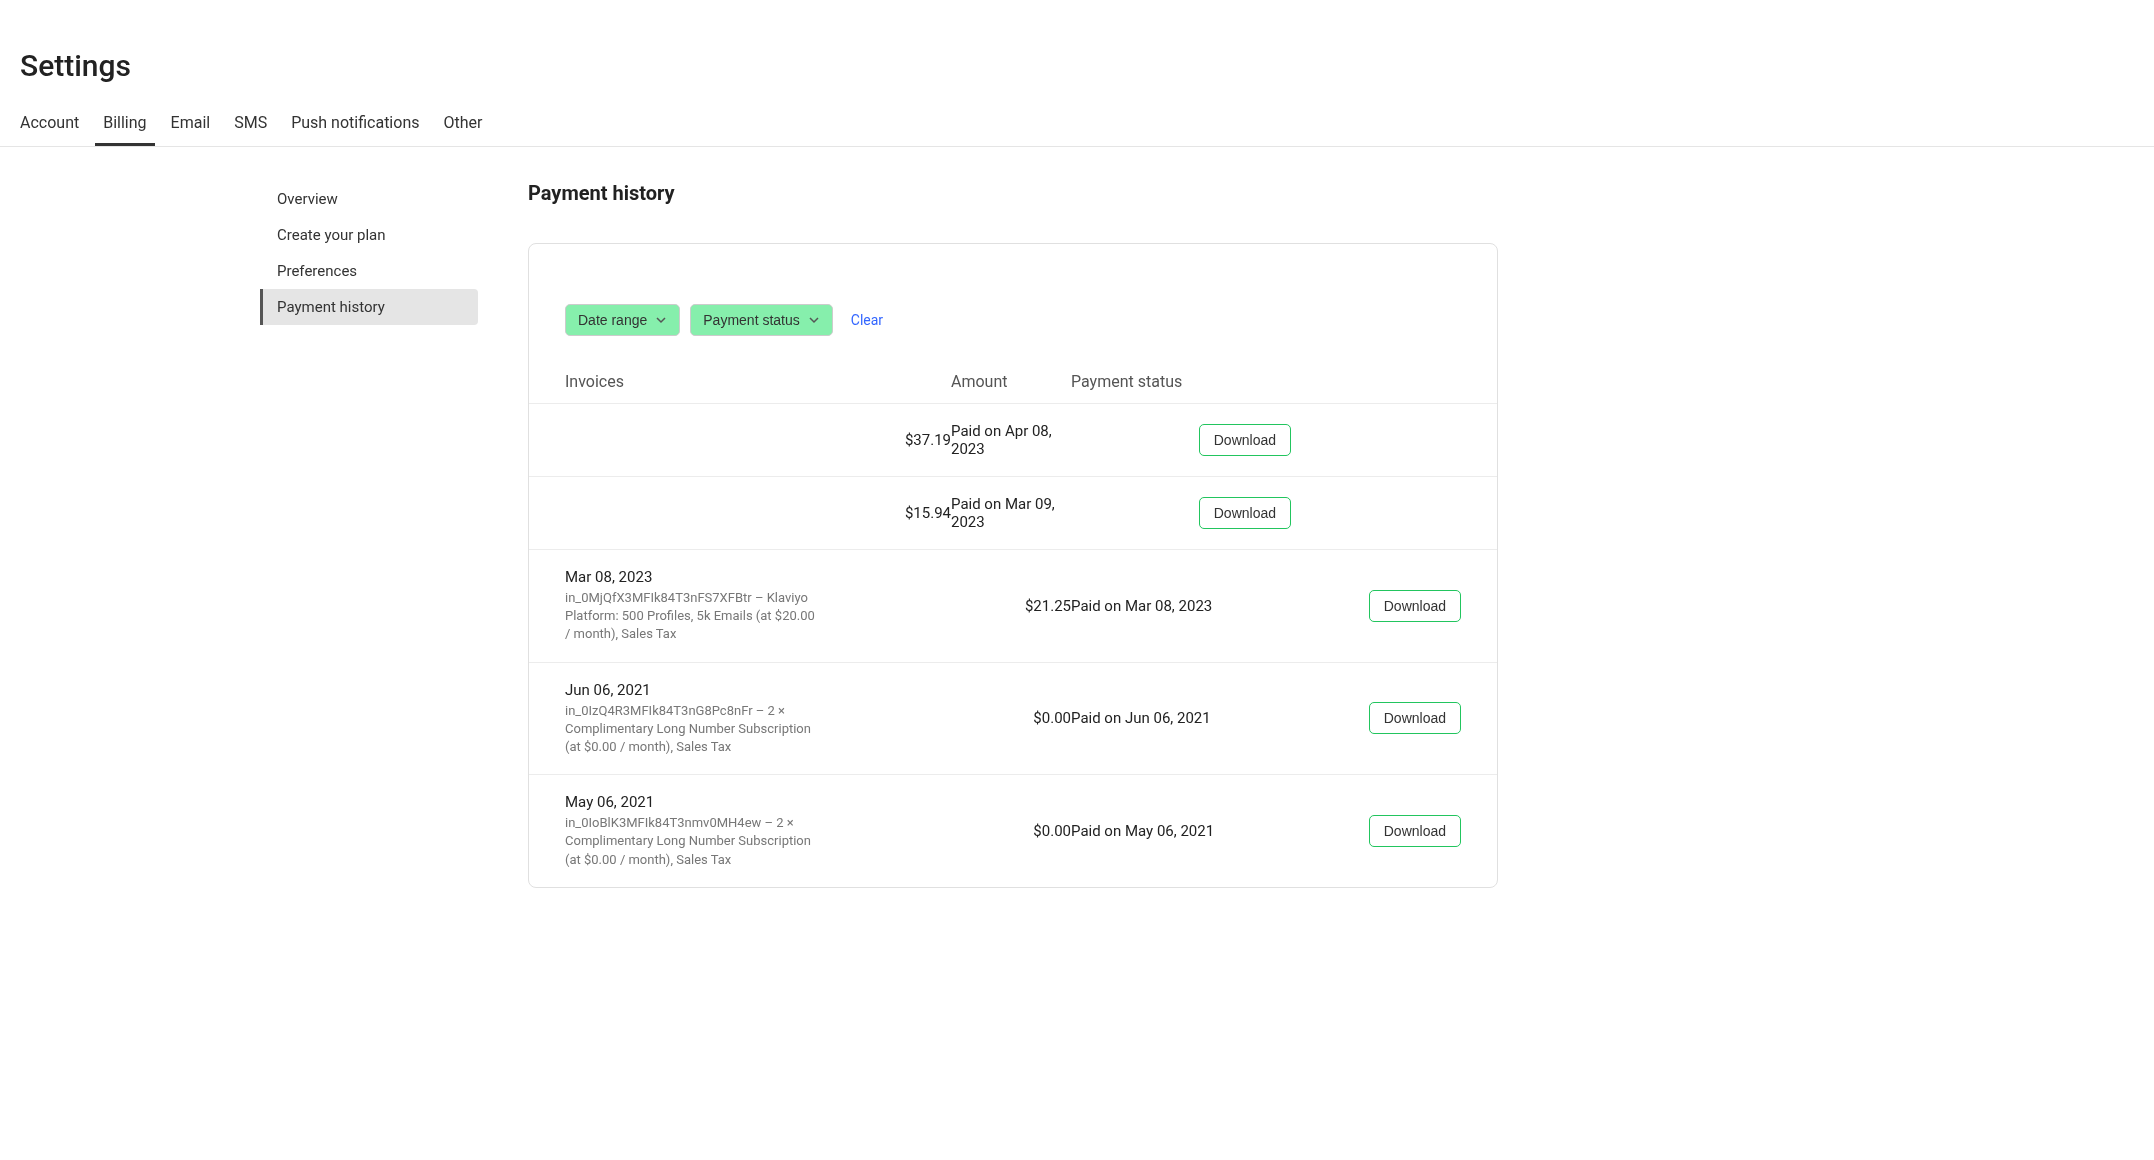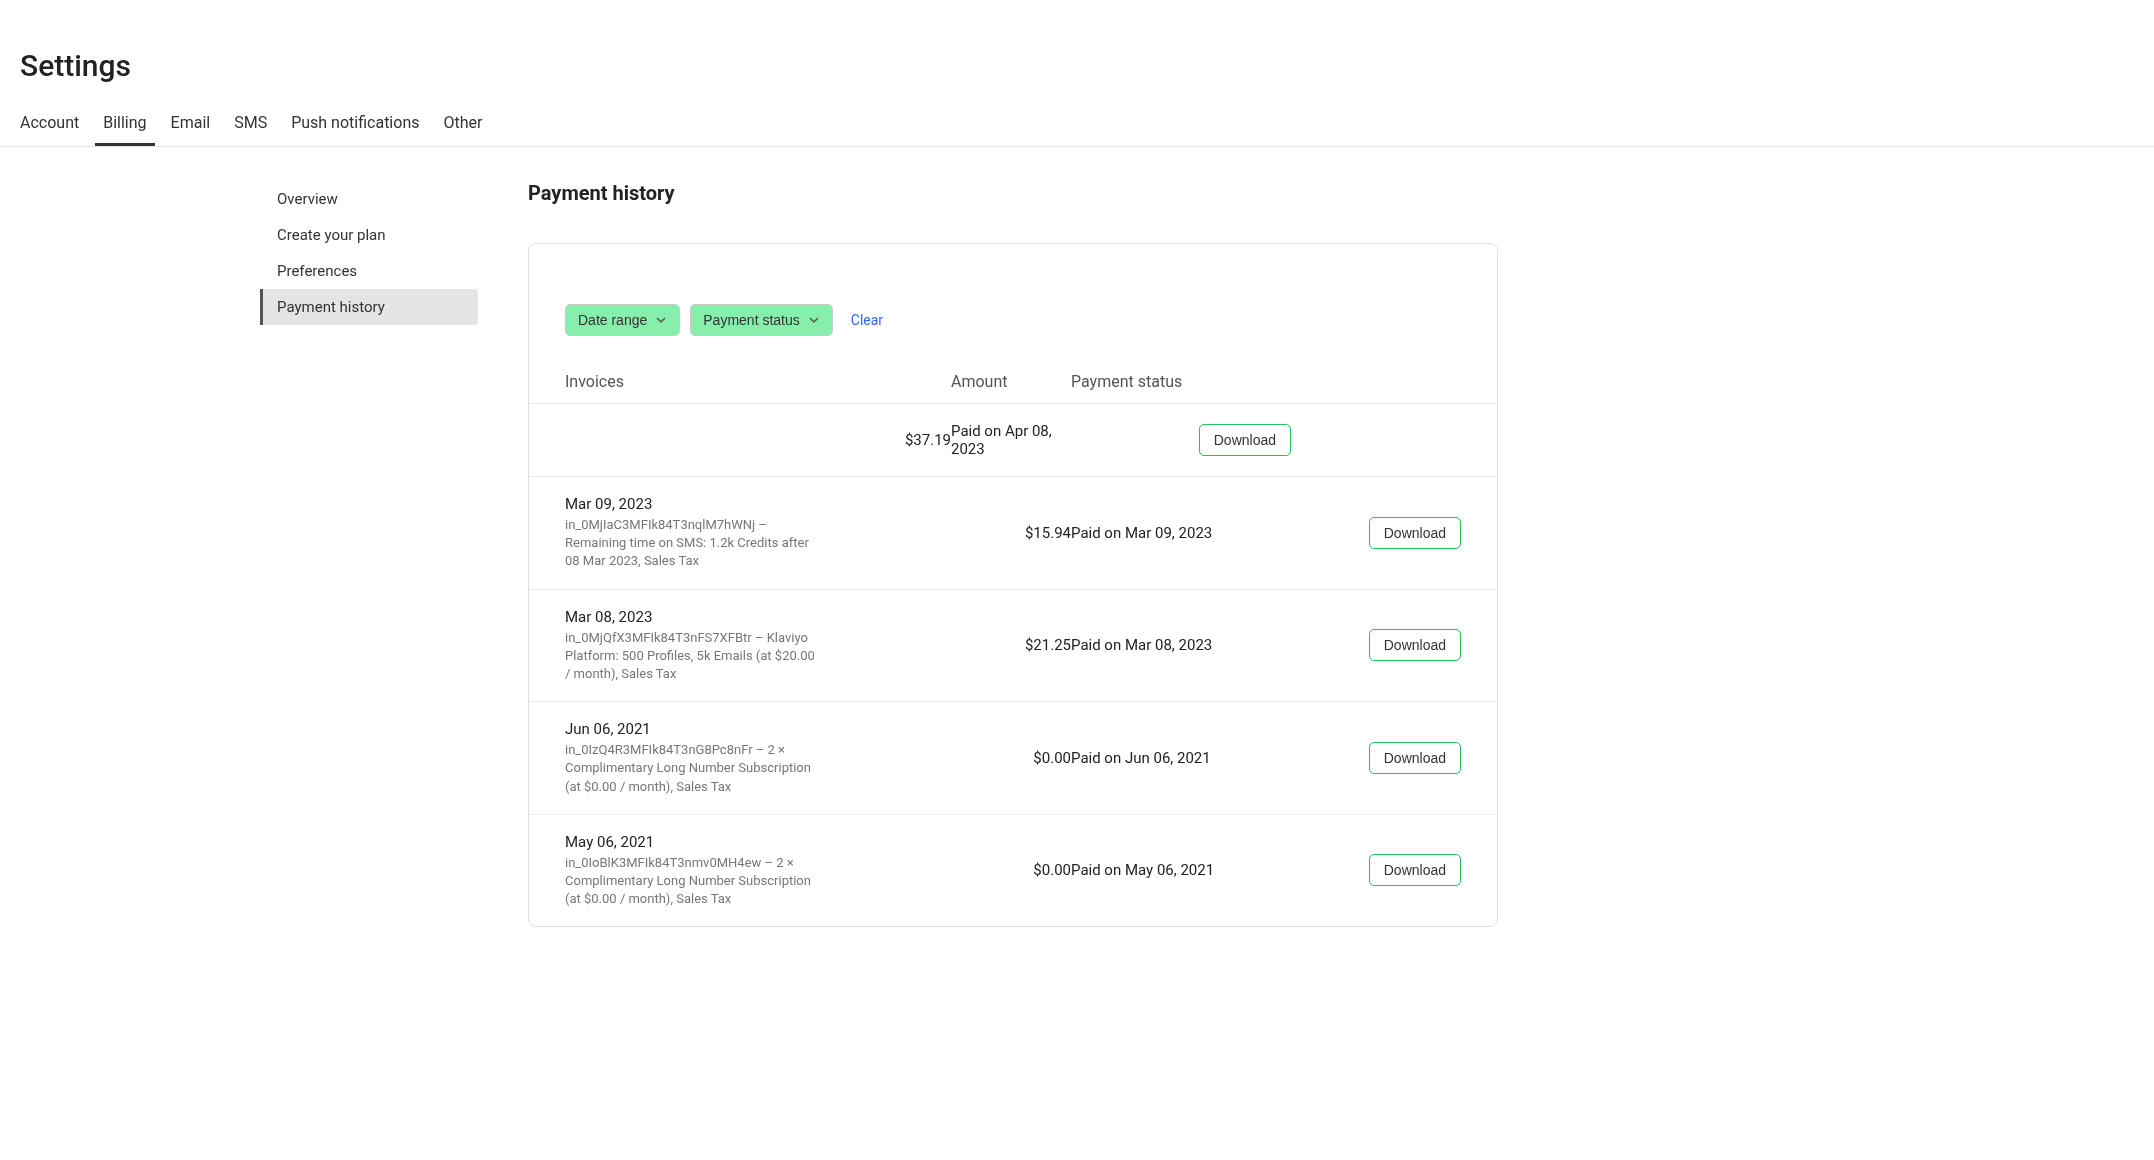--- a/index.html
+++ b/index.html
@@ -217,24 +217,20 @@
           <div></div>
         </div>
 
         <div class="trow">
           <div class="amount-cell">$37.19</div>
           <div class="status-cell">Paid on Apr 08, 2023</div>
           <div class="download-cell"><button class="download-btn">Download</button></div>
         </div>
 
         <div class="trow">
-          <div class="invoice-cell">
-            <div class="invoice-date">Mar 09, 2023</div>
-            <div class="invoice-desc">in_0MjIaC3MFIk84T3nqlM7hWNj – Remaining time on SMS: 1.2k Credits after 08 Mar 2023, Sales Tax</div>
-          </div>
           <div class="amount-cell">$15.94</div>
           <div class="status-cell">Paid on Mar 09, 2023</div>
           <div class="download-cell"><button class="download-btn">Download</button></div>
         </div>
 
         <div class="trow">
           <div class="invoice-cell">
             <div class="invoice-date">Mar 08, 2023</div>
             <div class="invoice-desc">in_0MjQfX3MFIk84T3nFS7XFBtr – Klaviyo Platform: 500 Profiles, 5k Emails (at $20.00 / month), Sales Tax</div>
           </div>

